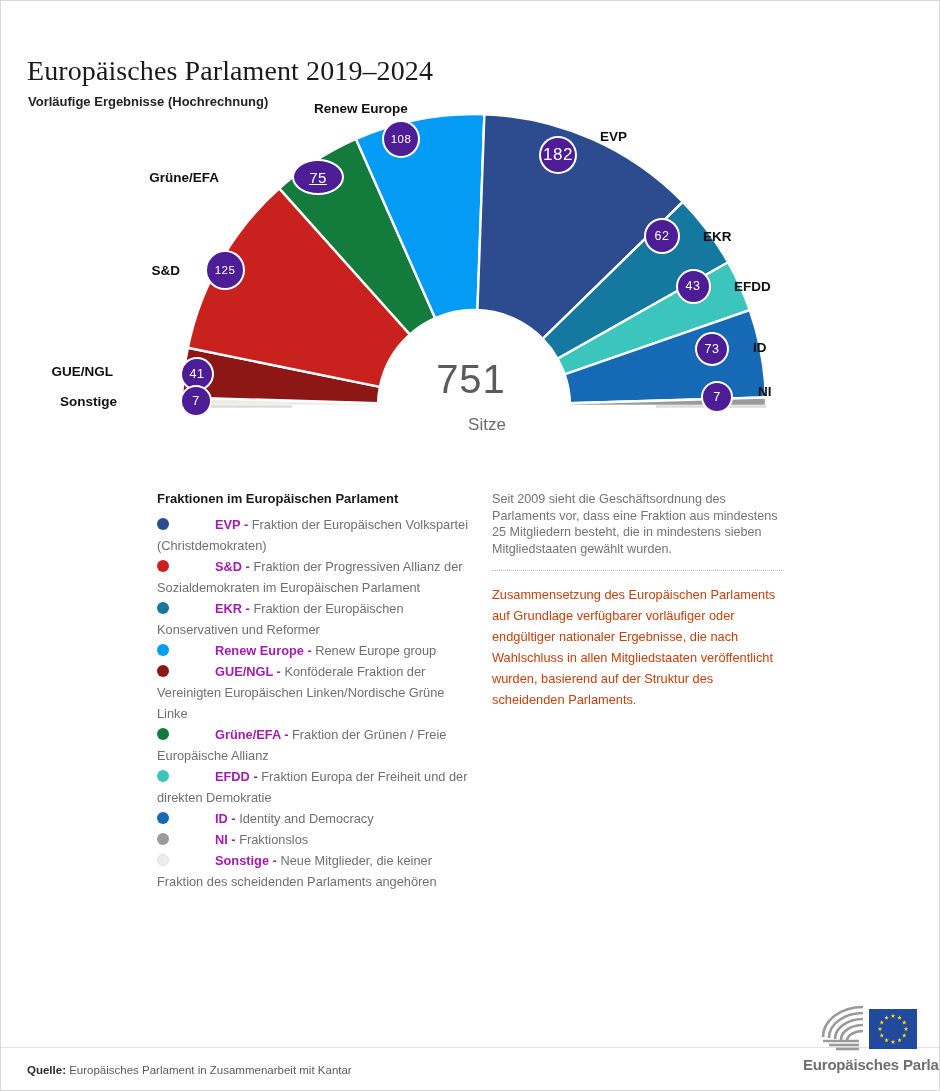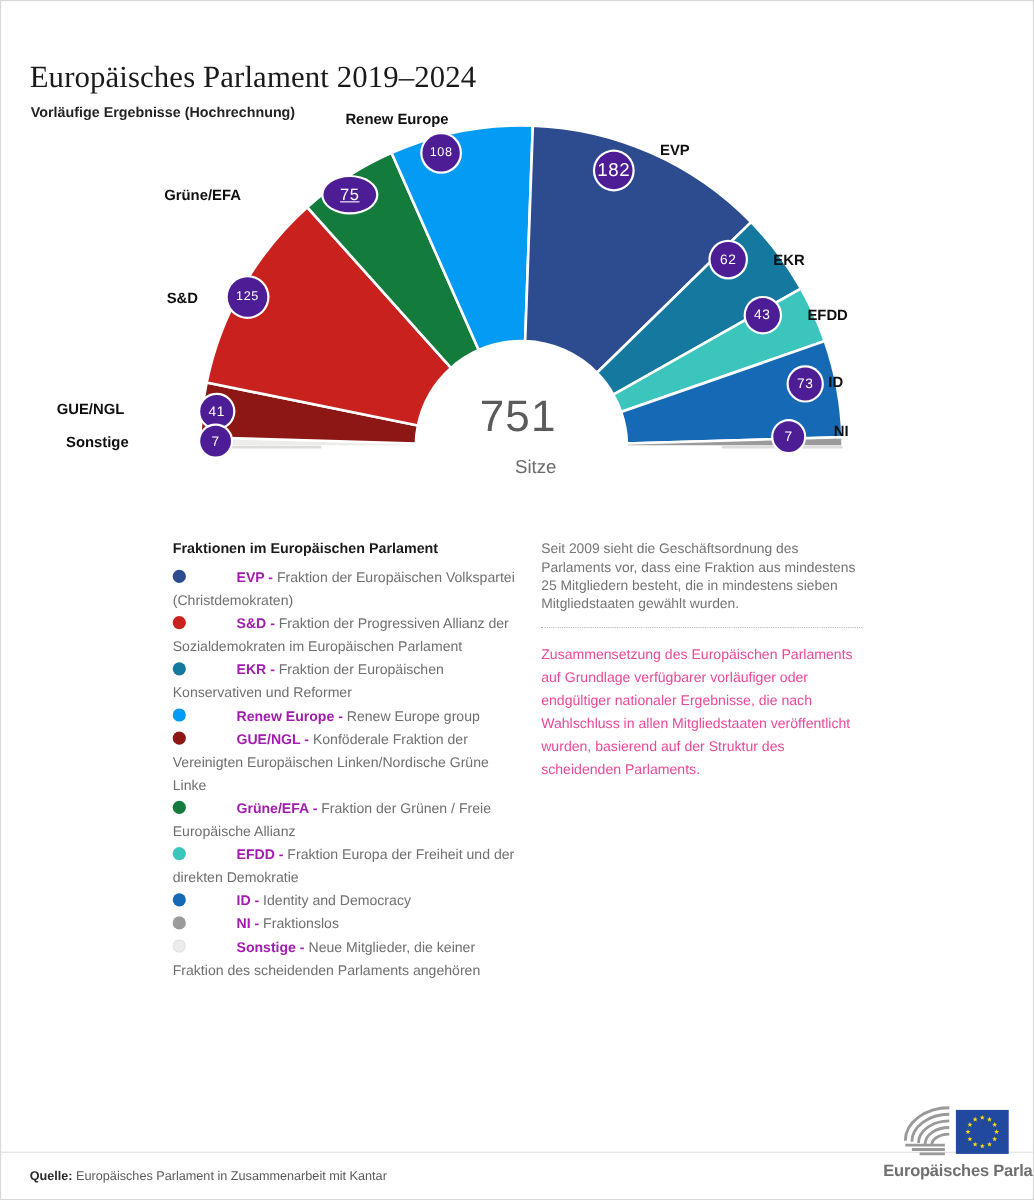--- a/index.html
+++ b/index.html
@@ -105,21 +105,21 @@
   .notes { position: absolute; left: 491px; top: 490px; width: 292px; }
   .notes .p1 {
     font-size: 12.6px; line-height: 16.5px; color: #747474;
     margin: 0 0 13px 0;
   }
   .notes .sep {
     border-top: 1px dotted #b8b8b8;
     margin: 0 0 13px 0; height: 0;
   }
   .notes .p2 {
-    font-size: 12.8px; line-height: 21px; color: #ec4899; margin: 0;
+    font-size: 12.8px; line-height: 21px; color: #c2410c; margin: 0;
   }
 
   
   .footsep {
     position: absolute; left: 0; top: 1046px; width: 940px;
     border-top: 1px solid #e2e2e2;
   }
   .source {
     position: absolute; left: 26px; top: 1063px;
     font-size: 11.5px; color: #5a5a5a;
@@ -177,21 +177,21 @@
         <div class="bubble" style="left: 181px; top: 250px; width: 30px; height: 30px; font-size: 12.5px;">41</div>
         <div class="callabel" style="top: 255px; left: 0px; width: 112px; text-align: right;">GUE/NGL</div>
         <div class="bubble" style="left: 181px; top: 278px; width: 28px; height: 28px; font-size: 12.5px;">7</div>
         <div class="callabel" style="top: 285px; left: 0px; width: 116px; text-align: right;">Sonstige</div>
         <div class="bubble" style="left: 540px; top: 29px; width: 34px; height: 34px; font-size: 17px;">182</div>
         <div class="callabel" style="top: 20px; left: 599px;">EVP</div>
         <div class="bubble" style="left: 645px; top: 111px; width: 32px; height: 32px; font-size: 12.5px;">62</div>
         <div class="callabel" style="top: 120px; left: 702px;">EKR</div>
         <div class="bubble" style="left: 676.5px; top: 161.5px; width: 31px; height: 31px; font-size: 12.5px;">43</div>
         <div class="callabel" style="top: 170px; left: 733px;">EFDD</div>
-        <div class="bubble" style="left: 716px; top: 225px; width: 30px; height: 30px; font-size: 12.5px;">73</div>
+        <div class="bubble" style="left: 696px; top: 225px; width: 30px; height: 30px; font-size: 12.5px;">73</div>
         <div class="callabel" style="top: 231px; left: 752px;">ID</div>
         <div class="bubble" style="left: 702px; top: 274px; width: 28px; height: 28px; font-size: 12.5px;">7</div>
         <div class="callabel" style="top: 275px; left: 757px;">NI</div>
       </div>
   </div>
 
   <div class="legend">
     <h3>Fraktionen im Europäischen Parlament</h3>
     <div id="legend-rows">
         <div class="row"><span class="dot" style="background: rgb(45, 76, 143);"></span><span class="abbr">EVP - </span><span>Fraktion der Europäischen Volkspartei (Christdemokraten)</span></div>

